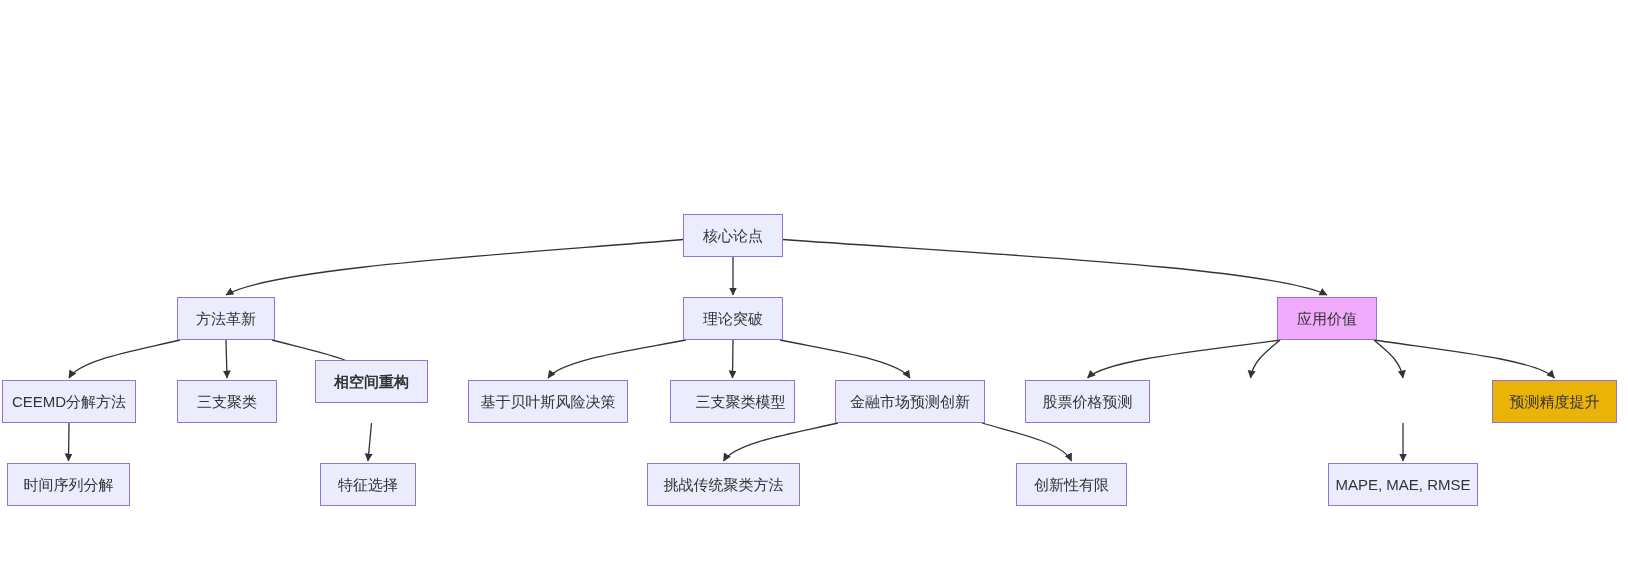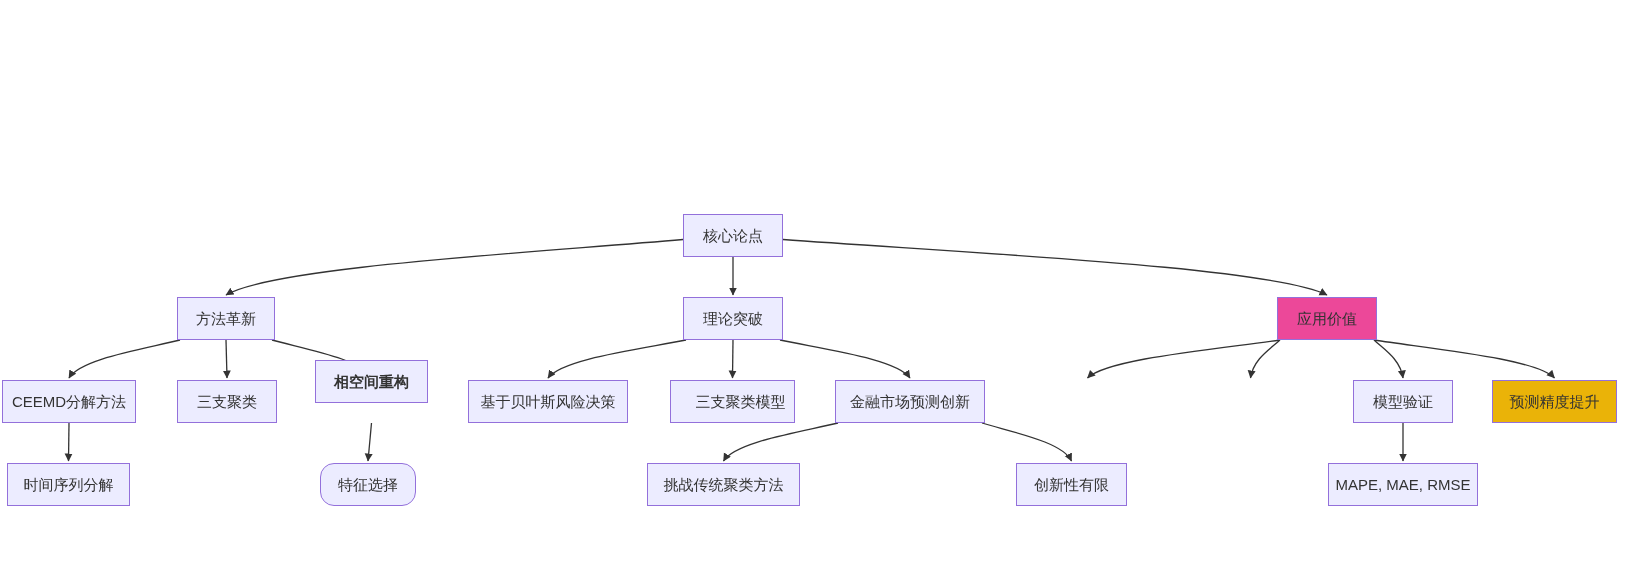--- a/index.html
+++ b/index.html
@@ -65,27 +65,27 @@
       <path class="edge" d="M1374,340 C1437.175,349.5 1536.45,359 1554.5,378" marker-end="url(#arrowhead)" stroke="#333333"></path>
       <path class="edge" d="M69,423 L68.5,461" marker-end="url(#arrowhead)" stroke="#333333"></path>
       <path class="edge" d="M371.5,423 L368,461" marker-end="url(#arrowhead)" stroke="#333333"></path>
       <path class="edge" d="M838,423 C797.925,432.5 734.95,442 723.5,461" marker-end="url(#arrowhead)" stroke="#333333"></path>
       <path class="edge" d="M982,423 C1013.325,432.5 1062.55,442 1071.5,461" marker-end="url(#arrowhead)" stroke="#333333"></path>
       <path class="edge" d="M1403,423 L1403,461" marker-end="url(#arrowhead)" stroke="#333333"></path>
     </svg>
 <div class="node" style="left: 683px; top: 214px; width: 100px; height: 43px; background: rgb(236, 236, 255); border-color: rgb(147, 112, 219); color: rgb(51, 51, 51);">核心论点</div>
     <div class="node" style="left: 177px; top: 297px; width: 98px; height: 43px; background: rgb(236, 236, 255); border-color: rgb(147, 112, 219); color: rgb(51, 51, 51);">方法革新</div>
     <div class="node" style="left: 683px; top: 297px; width: 100px; height: 43px; background: rgb(236, 236, 255); border-color: rgb(147, 112, 219); color: rgb(51, 51, 51);">理论突破</div>
-    <div class="node" style="left: 1277px; top: 297px; width: 100px; height: 43px; background: #ec4899; border-color: rgb(147, 112, 219); color: rgb(51, 51, 51); text-align: center;">应用价值</div>
+    <div class="node" style="left: 1277px; top: 297px; width: 100px; height: 43px; background: #f0abfc; border-color: rgb(147, 112, 219); color: rgb(51, 51, 51); text-align: center;">应用价值</div>
     <div class="node" style="left: 2px; top: 380px; width: 134px; height: 43px; background: rgb(236, 236, 255); border-color: rgb(147, 112, 219); color: rgb(51, 51, 51);">CEEMD分解方法</div>
     <div class="node" style="left: 177px; top: 380px; width: 100px; height: 43px; background: rgb(236, 236, 255); border-color: rgb(147, 112, 219); color: rgb(51, 51, 51);">三支聚类</div>
     <div class="node" style="left: 315px; top: 360px; width: 113px; height: 43px; background: rgb(236, 236, 255); border-color: rgb(147, 112, 219); color: rgb(51, 51, 51); font-weight: bold;">相空间重构</div>
     <div class="node" style="left: 468px; top: 380px; width: 160px; height: 43px; background: rgb(236, 236, 255); border-color: rgb(147, 112, 219); color: rgb(51, 51, 51);">基于贝叶斯风险决策</div>
     <div class="node" style="left: 670px; top: 380px; width: 125px; height: 43px; background: rgb(236, 236, 255); border-color: rgb(147, 112, 219); color: rgb(51, 51, 51); padding-left: 16px;">三支聚类模型</div>
     <div class="node" style="left: 835px; top: 380px; width: 150px; height: 43px; background: rgb(236, 236, 255); border-color: rgb(147, 112, 219); color: rgb(51, 51, 51);">金融市场预测创新</div>
-    <div class="node" style="left: 1353px; top: 380px; width: 100px; height: 43px; background: rgb(236, 236, 255); border-color: rgb(147, 112, 219); color: rgb(51, 51, 51);">模型验证</div>
+    <div class="node" style="left: 1025px; top: 380px; width: 125px; height: 43px; background: rgb(236, 236, 255); border-color: rgb(147, 112, 219); color: rgb(51, 51, 51);">股票价格预测</div>
     <div class="node" style="left: 1492px; top: 380px; width: 125px; height: 43px; background: #eab308; border-color: rgb(147, 112, 219); color: rgb(51, 51, 51);">预测精度提升</div>
     <div class="node" style="left: 7px; top: 463px; width: 123px; height: 43px; background: rgb(236, 236, 255); border-color: rgb(147, 112, 219); color: rgb(51, 51, 51);">时间序列分解</div>
-    <div class="node" style="left: 320px; top: 463px; width: 96px; height: 43px; background: rgb(236, 236, 255); border-color: rgb(147, 112, 219); color: rgb(51, 51, 51); border-radius: 14px;">特征选择</div>
+    <div class="node" style="left: 320px; top: 463px; width: 96px; height: 43px; background: rgb(236, 236, 255); border-color: rgb(147, 112, 219); color: rgb(51, 51, 51);">特征选择</div>
     <div class="node" style="left: 647px; top: 463px; width: 153px; height: 43px; background: rgb(236, 236, 255); border-color: rgb(147, 112, 219); color: rgb(51, 51, 51);">挑战传统聚类方法</div>
     <div class="node" style="left: 1016px; top: 463px; width: 111px; height: 43px; background: rgb(236, 236, 255); border-color: rgb(147, 112, 219); color: rgb(51, 51, 51);">创新性有限</div>
     <div class="node" style="left: 1328px; top: 463px; width: 150px; height: 43px; background: rgb(236, 236, 255); border-color: rgb(147, 112, 219); color: rgb(51, 51, 51);">MAPE, MAE, RMSE</div>
   </div>
 
 </body></html>

